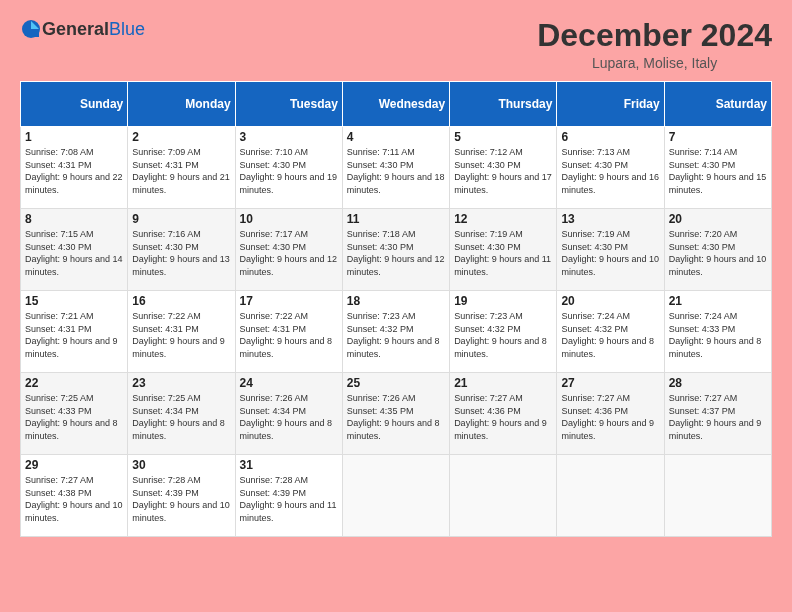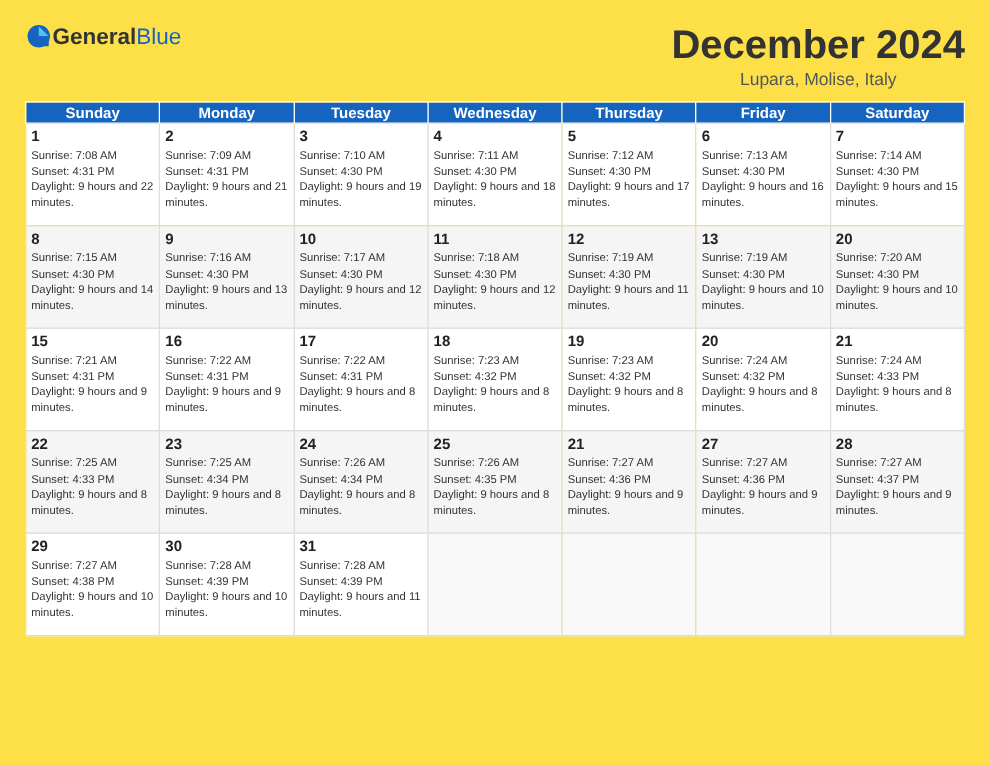--- a/index.html
+++ b/index.html
@@ -7,21 +7,21 @@
       font-family: Arial, sans-serif;
       background: #fff;
       width: 792px;
       height: 612px;
       overflow: hidden;
     }
     .page {
       width: 792px;
       height: 612px;
       padding: 18px 20px 12px 20px;
-      background: #fde047;
+      background: #fca5a5;
     }
     .header {
       display: flex;
       justify-content: space-between;
       align-items: flex-start;
       margin-bottom: 10px;
     }
     .logo {
       display: flex;
       flex-direction: column;
@@ -60,22 +60,22 @@
     .calendar {
       width: 100%;
       border-collapse: collapse;
       table-layout: fixed;
     }
     .calendar th {
       background: #1565c0;
       color: #fff;
       font-size: 12px;
       font-weight: bold;
-      padding: 1px 4px;
-      text-align: center;
+      padding: 15px 4px;
+      text-align: right;
       border: 1px solid #fff;
     }
     .calendar td {
       vertical-align: top;
       border: 1px solid #ddd;
       padding: 3px 4px;
       font-size: 9.5px;
       color: #333;
       height: 82px;
       background: #fff;

